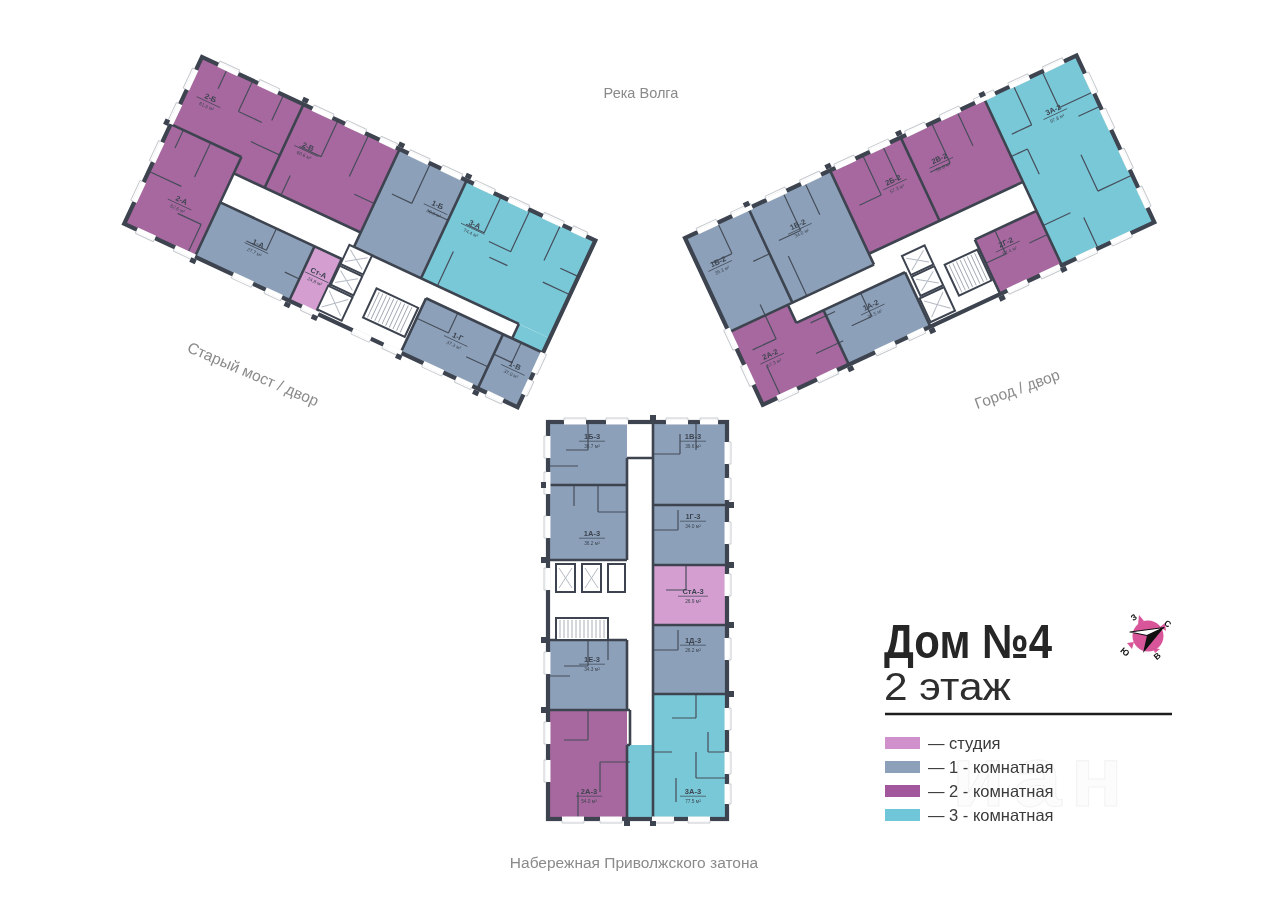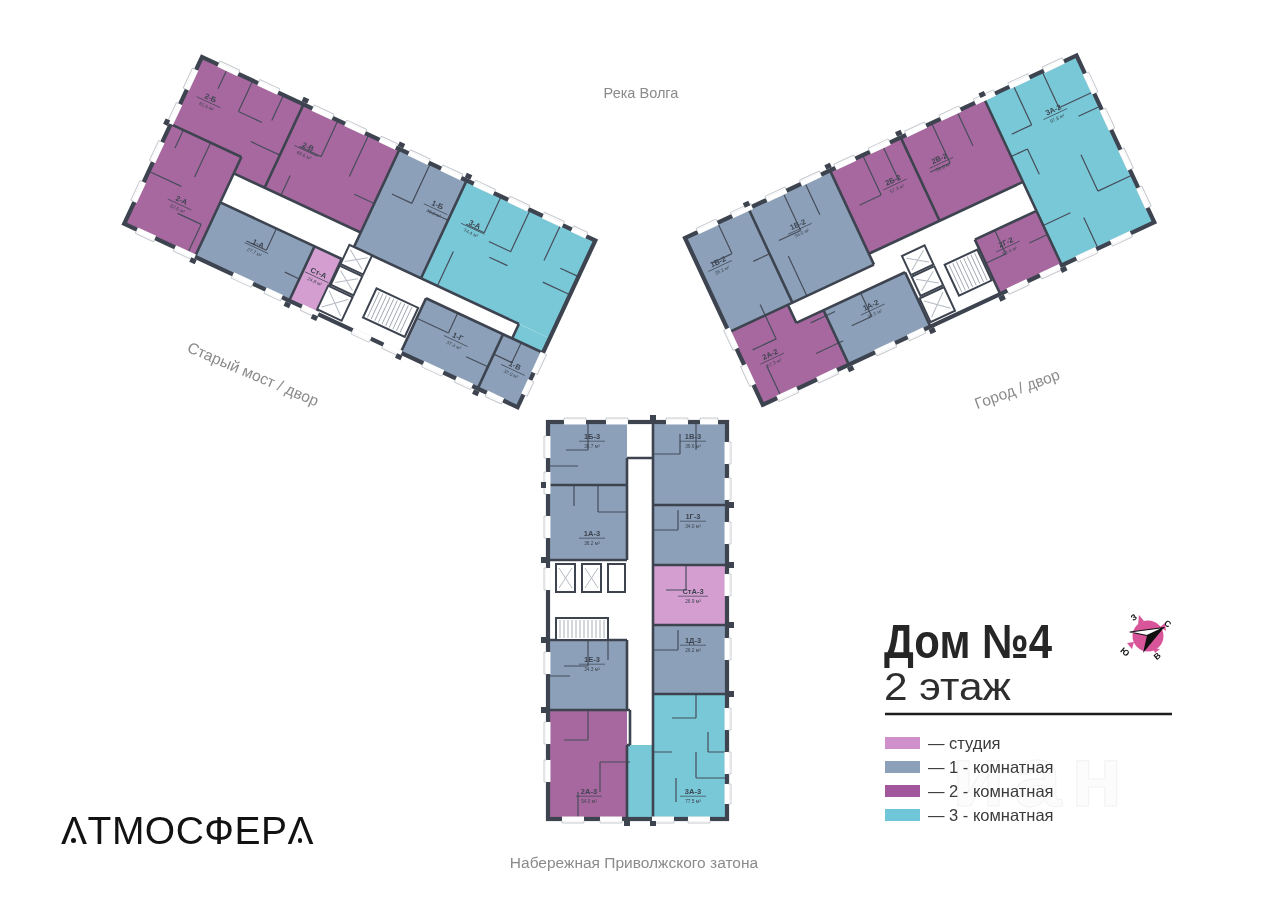--- a/index.html
+++ b/index.html
@@ -234,16 +234,13 @@
 <path d="M-18 -4 L16 -8.5 L-1 -0.5 Z" fill="#ffffff" stroke="#101010" stroke-width="1.1" stroke-linejoin="round"></path>
 <path d="M16 -8.5 L-1 -0.5 L-5 17 Z" fill="#101010"></path>
 <g font-size="8.5" font-weight="bold" fill="#101010">
 <text x="17" y="-10" transform="rotate(40 19 -13)">С</text>
 <text x="6" y="23" transform="rotate(-40 9 20)">В</text>
 <text x="-27" y="18" transform="rotate(40 -24 15)">Ю</text>
 <text x="-17" y="-16" transform="rotate(-35 -14 -19)">З</text>
 </g>
 </g>
 </svg>
-<div class="abs" style="left:61px;top:809px;font-size:39px;letter-spacing:0.5px;color:#121212;">
-<span style="position:relative;display:inline-block;">Λ<span style="position:absolute;left:10px;top:29px;width:4.5px;height:4.5px;background:#121212;border-radius:50%;"></span></span>ТМОСФЕР<span style="position:relative;display:inline-block;">Λ<span style="position:absolute;left:10px;top:29px;width:4.5px;height:4.5px;background:#121212;border-radius:50%;"></span></span>
-</div>
 </div>
 
 </body></html>

